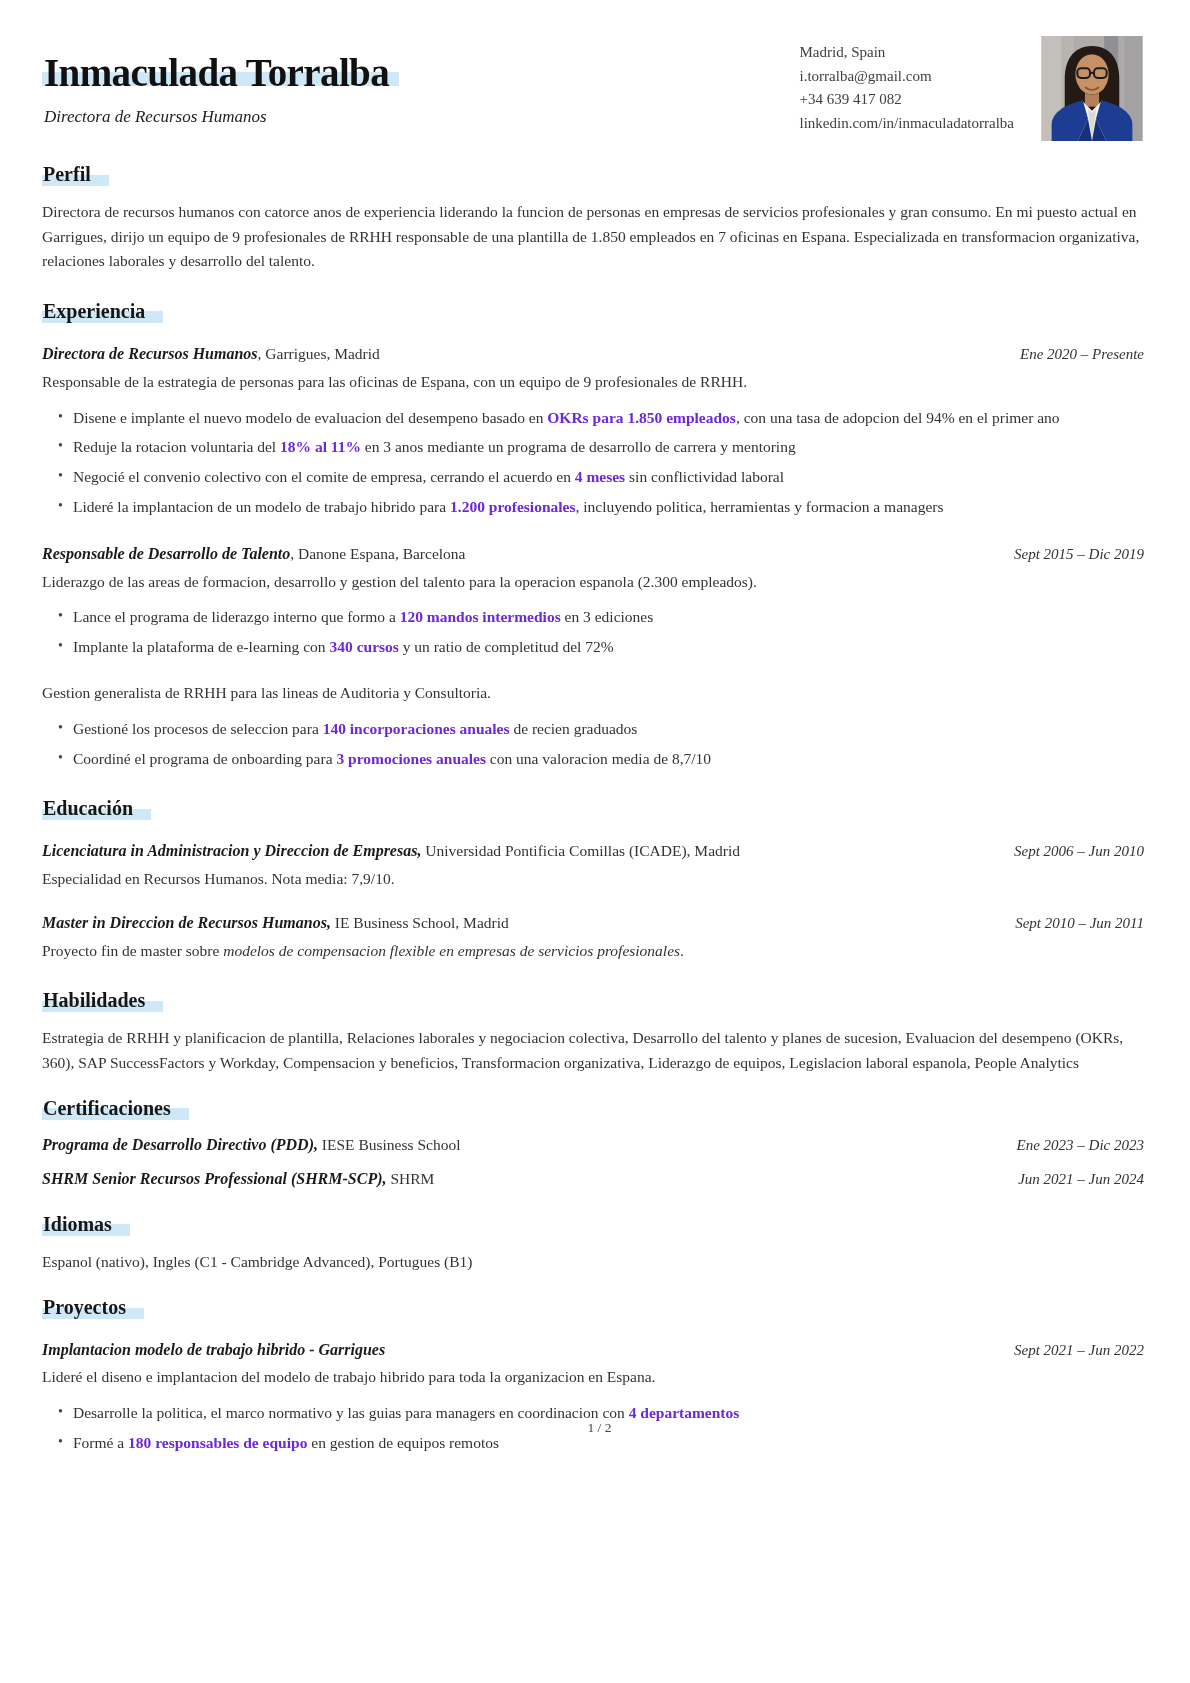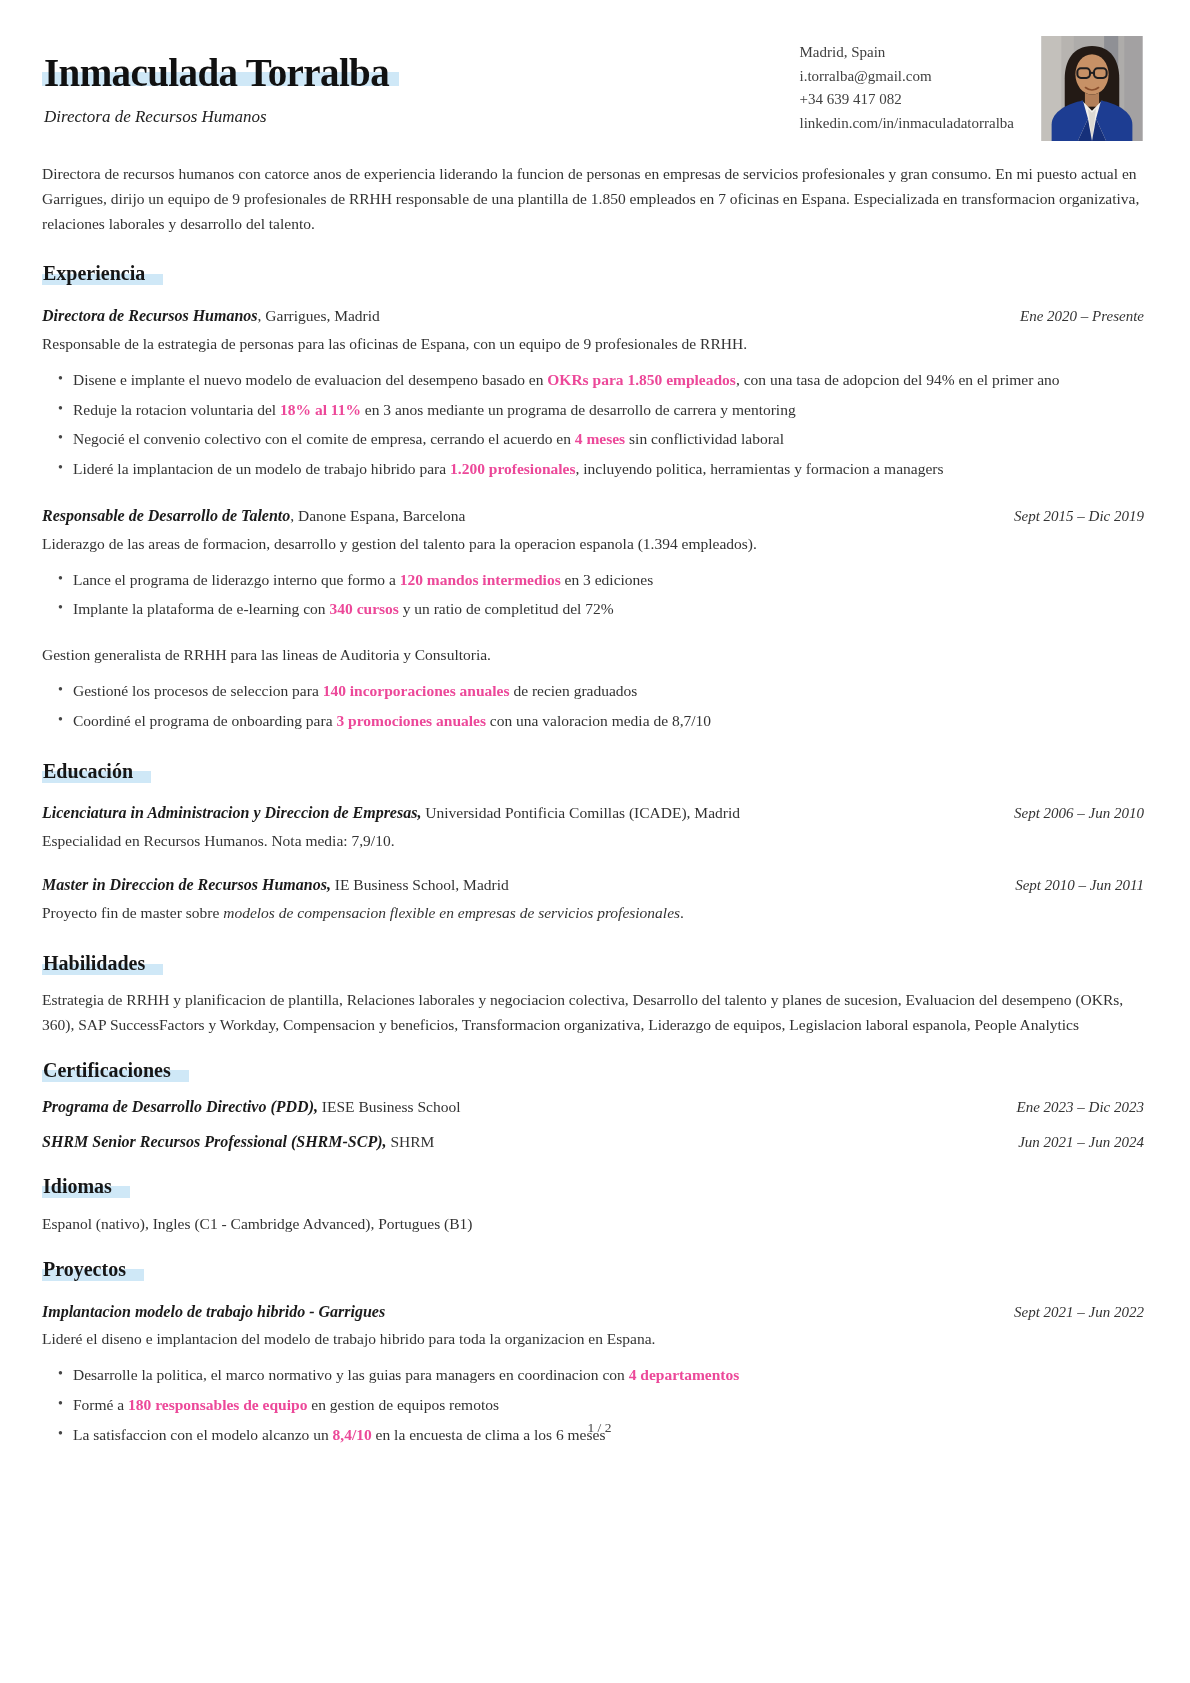--- a/index.html
+++ b/index.html
@@ -45,21 +45,21 @@
   .role{font-weight:bold;font-style:italic;font-size:16px;color:#1b1b1b;}
   .org{font-size:15.5px;color:#333;white-space:pre-wrap;text-align:center;}
   .date{margin-left:auto;font-style:italic;font-size:15px;color:#333;white-space:nowrap;padding-left:20px;}
   .summary{margin:3px 0 0 0;}
   ul.bullets{margin:11px 0 0 0;padding:0;list-style:none;}
   ul.bullets li{position:relative;padding-left:31px;margin:0 0 5px 0;}
   ul.bullets li::before{
     content:"•";position:absolute;left:16px;top:0;color:#444;font-size:14px;
   }
   .cert-entry{margin-top:9px;}
-  b{font-weight:bold;color:#ec4899;}
+  b{font-weight:bold;color:#6d28d9;}
   
   .footer{
     position:absolute;left:9px;right:0;bottom:26px;text-align:center;
     font-size:13.5px;color:#444;
   }
 </style>
 </head>
 <body>
 
 <div class="page">
@@ -103,20 +103,21 @@
           <path d="M10 104 L10 88 C10 75 26 67 41 64 L46 82 L36 104 Z" fill="#1d3d92"></path>
           <path d="M90 104 L90 88 C90 75 74 67 59 64 L54 82 L64 104 Z" fill="#1d3d92"></path>
           <path d="M36 104 L46 82 L50 104 Z" fill="#16307a"></path>
           <path d="M64 104 L54 82 L50 104 Z" fill="#16307a"></path>
         </svg>
       </div>
     </div>
   </div>
 
   <div class="section" style="margin-top:21px">
+    <div class="h2wrap"><h2>Perfil</h2></div>
     <p class="para">Directora de recursos humanos con catorce anos de experiencia liderando la funcion de personas en empresas de servicios profesionales y gran consumo. En mi puesto actual en Garrigues, dirijo un equipo de 9 profesionales de RRHH responsable de una plantilla de 1.850 empleados en 7 oficinas en Espana. Especializada en transformacion organizativa, relaciones laborales y desarrollo del talento.</p>
   </div>
 
   <div class="section">
     <div class="h2wrap"><h2>Experiencia</h2></div>
 
     <div class="entry">
       <div class="entry-head">
         <span class="role">Directora de Recursos Humanos</span>
           <span class="org">, Garrigues, Madrid</span>
@@ -130,21 +131,21 @@
         <li>Lideré la implantacion de un modelo de trabajo hibrido para <b>1.200 profesionales</b>, incluyendo politica, herramientas y formacion a managers</li>
       </ul>
     </div>
 
     <div class="entry" style="margin-top:21px">
       <div class="entry-head">
         <span class="role">Responsable de Desarrollo de Talento</span>
           <span class="org">, Danone Espana, Barcelona</span>
         <span class="date">Sept 2015 – Dic 2019</span>
       </div>
-      <p class="summary">Liderazgo de las areas de formacion, desarrollo y gestion del talento para la operacion espanola (1.394 empleados).</p>
+      <p class="summary">Liderazgo de las areas de formacion, desarrollo y gestion del talento para la operacion espanola (2.300 empleados).</p>
       <ul class="bullets">
         <li>Lance el programa de liderazgo interno que formo a <b>120 mandos intermedios</b> en 3 ediciones</li>
         <li>Implante la plataforma de e-learning con <b>340 cursos</b> y un ratio de completitud del 72%</li>
       </ul>
     </div>
 
     <div class="entry" style="margin-top:21px">
       <p class="summary">Gestion generalista de RRHH para las lineas de Auditoria y Consultoria.</p>
       <ul class="bullets">
         <li>Gestioné los procesos de seleccion para <b>140 incorporaciones anuales</b> de recien graduados</li>

